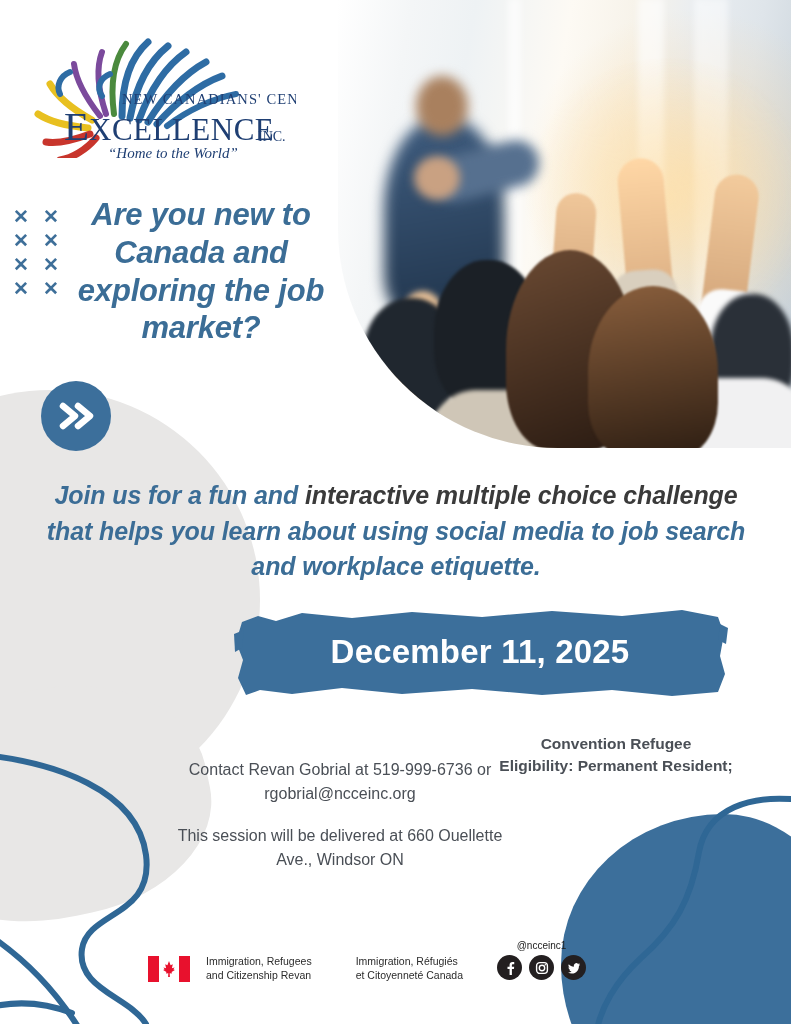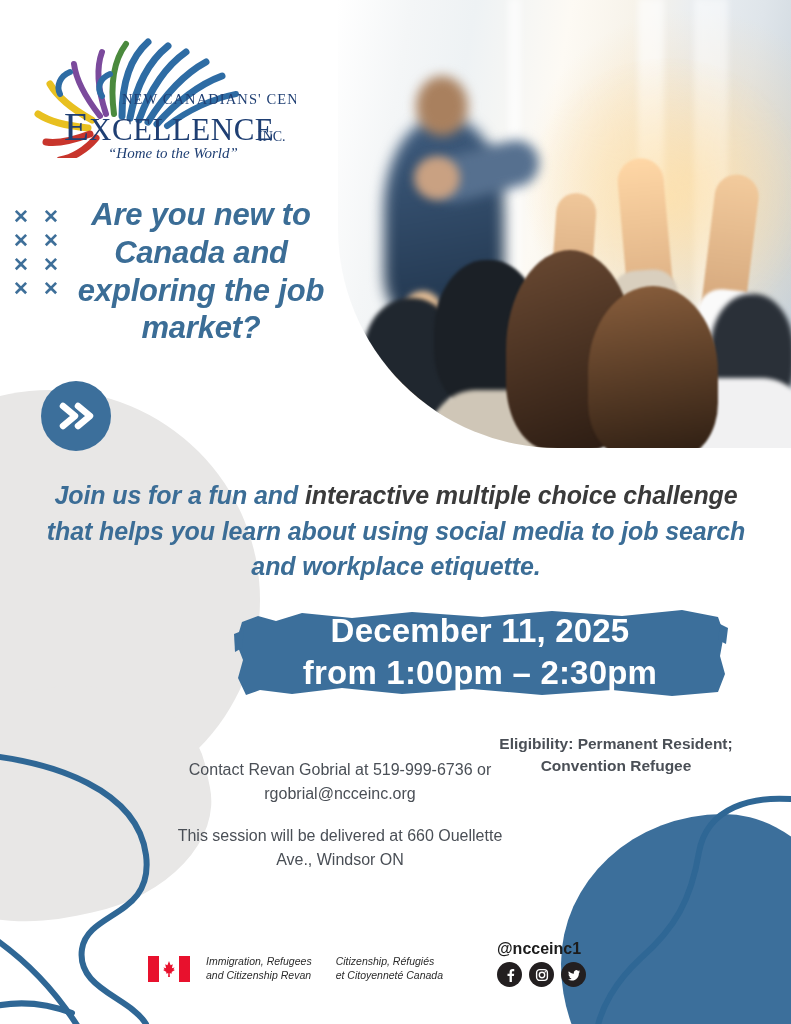--- a/index.html
+++ b/index.html
@@ -102,25 +102,25 @@
   
   .elig{position:absolute;left:466px;top:733px;width:300px;text-align:center;
         color:#4a4f56;font-size:15.5px;font-weight:700;line-height:1.45;}
   .contact{position:absolute;left:128px;top:758px;width:360px;text-align:center;
         color:#4a4f56;font-size:16px;font-weight:400;line-height:1.5;margin-left:32px;}
   .contact .gap{display:block;height:18px;}
 
   
   .ircc{position:absolute;left:148px;top:955px;display:flex;align-items:center;gap:16px;}
   .flag{width:42px;height:26px;}
-  .ircc .words{display:flex;gap:24px;font-style:italic;}
+  .ircc .words{display:flex;gap:44px;}
   .ircc .words div{font-size:10.5px;line-height:1.32;color:#2b2b2b;white-space:nowrap;}
 
   .social{position:absolute;left:497px;top:940px;text-align:left;}
-  .social .handle{font-size:16px;font-weight:700;color:#1c1c1c;margin-bottom:4px;}
+  .social .handle{font-size:10px;font-weight:400;color:#1c1c1c;margin-bottom:4px;text-align:center;}
   .social .icons{display:flex;gap:7px;}
   .social .icons span{width:25px;height:25px;border-radius:50%;background:#231f20;
       display:flex;align-items:center;justify-content:center;}
 </style>
 </head>
 <body>
 
 <div class="poster">
 
   <div class="deco gray-blob"></div>
@@ -225,27 +225,26 @@
   <div class="banner">
     <svg viewBox="0 0 496 96" preserveAspectRatio="none">
       <path fill="#3c6f9b" d="M10 18 L26 12 L44 17 L70 9 L120 14 L180 8 L250 13 L320 7
         L390 12 L450 6 L486 13 L492 30 L488 52 L493 70 L486 88 L440 92 L380 86 L310 91
         L240 85 L170 90 L110 84 L60 90 L28 86 L14 91 L6 74 L11 56 L4 38 Z"></path>
       <path fill="#3c6f9b" d="M2 30 L12 26 L10 44 L3 48 Z"></path>
       <path fill="#3c6f9b" d="M488 20 L496 24 L494 40 L486 36 Z"></path>
     </svg>
     <div class="txt">
       <div>December 11, 2025</div>
-      <div>from 1:00pm – 2:30pm</div>
     </div>
   </div>
 
   <div class="elig">
+    <div>Convention Refugee</div>
     <div>Eligibility: Permanent Resident;</div>
-    <div>Convention Refugee</div>
   </div>
 
   <div class="contact">
     <div>Contact Revan Gobrial at 519-999-6736 or rgobrial@ncceinc.org</div>
     <span class="gap"></span>
     <div>This session will be delivered at 660 Ouellette Ave., Windsor ON</div>
   </div>
 
   <div class="ircc">
     <svg class="flag" viewBox="0 0 42 26">
@@ -255,21 +254,21 @@
       <path fill="#e8112d" d="M21 5 L22.6 9.2 L24.8 8.2 L23.9 12.2 L26.6 11.4 L25.4 13.3
         L26.9 14.1 L23.6 16.1 L24 17.6 L21.7 17.2 L21.9 21 L20.1 21 L20.3 17.2 L18 17.6
         L18.4 16.1 L15.1 14.1 L16.6 13.3 L15.4 11.4 L18.1 12.2 L17.2 8.2 L19.4 9.2 Z"></path>
     </svg>
     <div class="words">
       <div>
         <span>Immigration, Refugees</span><br>
         <span>and Citizenship Revan</span>
       </div>
       <div>
-        <span>Citizenship, Réfugiés</span><br>
+        <span>Immigration, Réfugiés</span><br>
         <span>et Citoyenneté Canada</span>
       </div>
     </div>
   </div>
 
   <div class="social">
     <div class="handle">@ncceinc1</div>
     <div class="icons">
       <span>
         <svg width="14" height="14" viewBox="0 0 14 14" fill="#fff">

